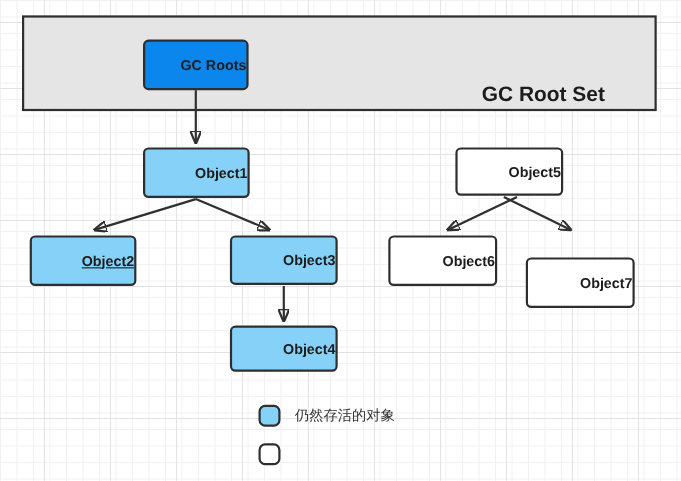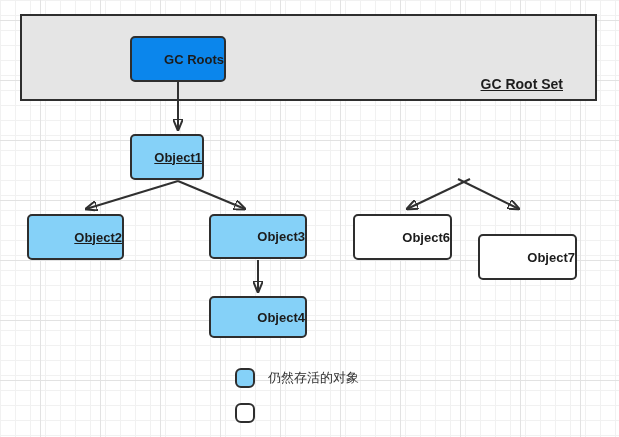--- a/index.html
+++ b/index.html
@@ -28,26 +28,25 @@
     left: 20px; top: 14px;
     width: 577px; height: 87px;
     box-sizing: border-box;
     background: #e5e5e5;
     border: 2px solid #2e2e2e;
   }
   .container-label {
     position: absolute;
     left: 438px; top: 76px;
     width: 125px;
-    text-align: right;
-    font-size: 14px;
+    text-align: left;
+    font-size: 19px;
     font-weight: bold;
     color: #1c1c1c;
     white-space: nowrap;
-    text-decoration: underline;
   }
   
   .edges {
     position: absolute;
     left: 0; top: 0;
     pointer-events: none;
   }
   .edges path {
     stroke: #303030;
     stroke-width: 2;
@@ -65,21 +64,21 @@
     font-size: 13px;
     font-weight: bold;
     color: #1c1c1c;
     cursor: default;
   }
   .node.root  { background: #0b86ec; }
   .node.alive { background: #85d1f8; }
   .node.dead  { background: #ffffff; }
 
   #n-gcroots { left: 130px; top: 36px;  width: 96px; height: 46px; }
-  #n-object1 { left: 130px; top: 134px; width: 74px; height: 46px; text-decoration: underline; }
+  #n-object1 { left: 130px; top: 134px; width: 97px; height: 46px; }
   #n-object2 { left: 27px;  top: 214px; width: 97px; height: 46px; text-decoration: underline; }
   #n-object3 { left: 209px; top: 214px; width: 98px; height: 45px; padding-left: 36px; }
   #n-object4 { left: 209px; top: 296px; width: 98px; height: 42px; }
   #n-object5 { left: 414px; top: 134px; width: 98px; height: 44px; }
   #n-object6 { left: 353px; top: 214px; width: 99px; height: 46px; }
   #n-object7 { left: 478px; top: 214px; width: 99px; height: 46px; margin-top: 20px; }
 
   
   .legend-row {
     position: absolute;
@@ -136,20 +135,23 @@
   </div>
   <div class="node alive" id="n-object2">
     <span>Object2</span>
   </div>
   <div class="node alive" id="n-object3">
     <span>Object3</span>
   </div>
   <div class="node alive" id="n-object4">
     <span>Object4</span>
   </div>
+  <div class="node dead" id="n-object5">
+    <span>Object5</span>
+  </div>
   <div class="node dead" id="n-object6">
     <span>Object6</span>
   </div>
   <div class="node dead" id="n-object7">
     <span>Object7</span>
   </div>
 
   <div class="legend-row" id="legend-alive">
     <span class="swatch alive"></span>
     <span class="legend-label">仍然存活的对象</span>

